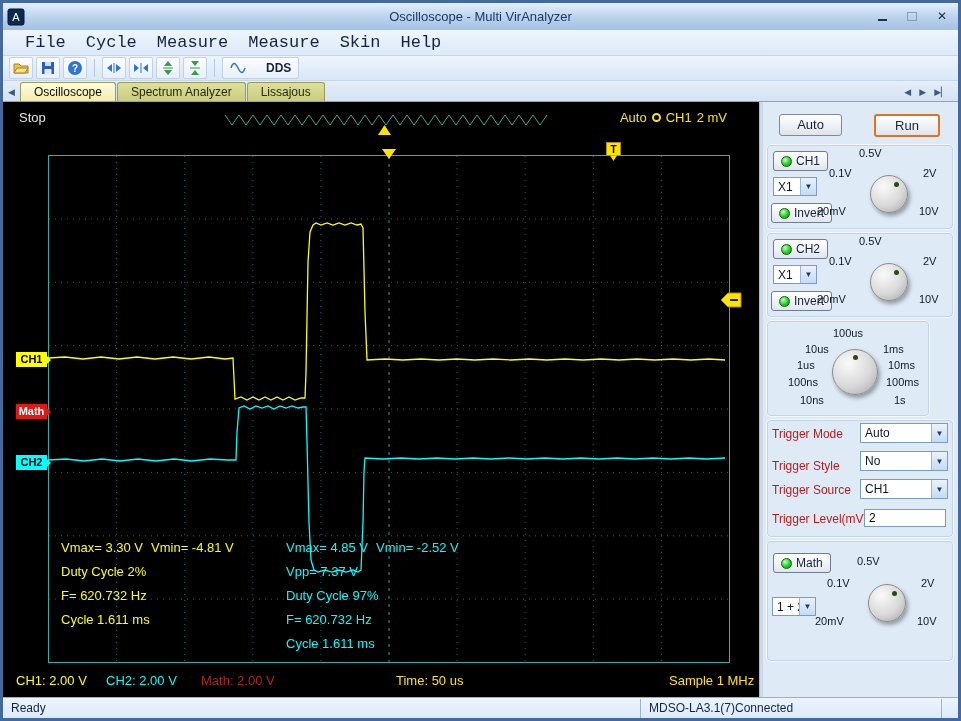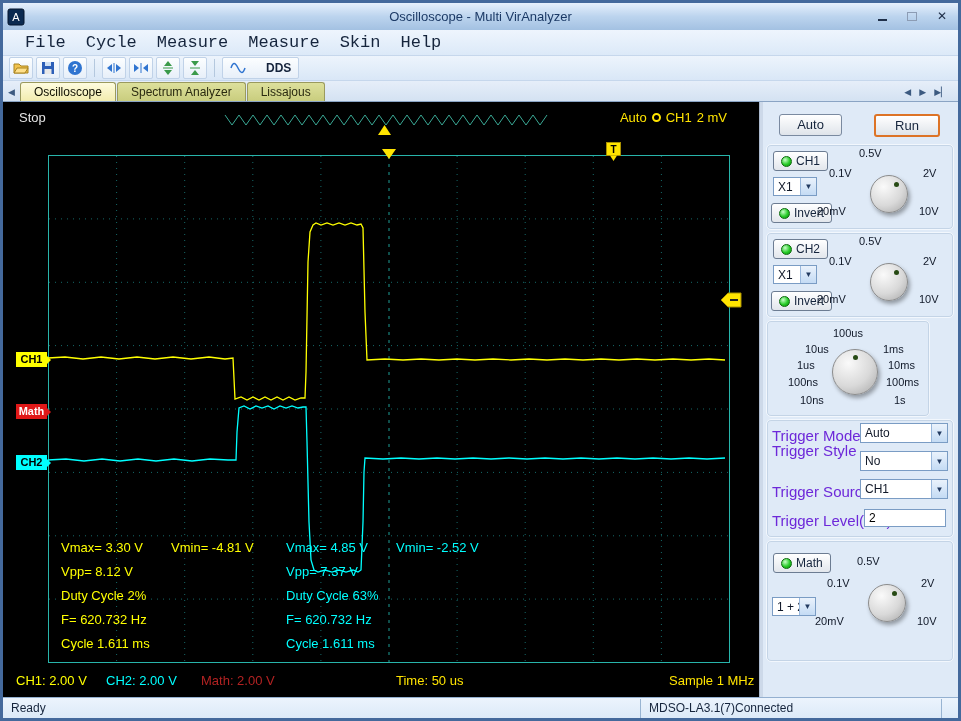--- a/index.html
+++ b/index.html
@@ -37,21 +37,21 @@
   .panel { position:absolute; left:760px; top:0; width:195px; height:595px; background:#dfeaf7; }
 
   
   .scope-stop { position:absolute; left:16px; top:8px; color:#e4e4e4; font-size:13px; }
   .scope-readout { position:absolute; right:32px; top:8px; color:#ffe400; font-size:13px; display:flex; align-items:center; gap:5px; }
   .circ { display:inline-block; width:9px; height:9px; border:2px solid #ffe400; border-radius:50%; }
   .meas { position:absolute; top:438px; font-size:13px; }
   .meas div { height:24px; }
   .meas-ch1 { left:58px; color:#ffff00; }
   .meas-ch2 { left:283px; color:#00ffff; }
-  .meas .sp2 { margin-left:28px; }
+  .meas .sp2 { margin-left:8px; }
   .scope-footer { position:absolute; top:571px; left:0; right:0; height:22px; font-size:13px; }
   .scope-footer span { position:absolute; }
   .f-ch1 { left:13px; color:#ffff00; }
   .f-ch2 { left:103px; color:#00ffff; }
   .f-math { left:198px; color:#b22222; }
   .f-time { left:393px; color:#ffe400; }
   .f-sample { left:666px; color:#ffe400; }
 
   .chan-tag { position:absolute; width:31px; height:15px; font-size:11px; font-weight:bold; text-align:center; line-height:15px; left:13px; }
   .chan-tag::after { content:''; position:absolute; left:100%; top:50%; transform:translateY(-50%); border:4px solid transparent; }
@@ -73,21 +73,21 @@
   .led-btn { position:absolute; display:flex; align-items:center; gap:4px; padding:0 7px; height:20px; font-size:12px; color:#15243c; background:linear-gradient(#ffffff,#e2e6ec); border:1px solid #6c7c92; border-radius:3px; }
   .led { width:11px; height:11px; border-radius:50%; background:radial-gradient(circle at 35% 32%,#c8ffc8,#28cc28 55%,#0a8a0a); border:1px solid #0a6a0a; }
   .combo { position:absolute; display:flex; height:19px; background:#fff; border:1px solid #7a9cc4; }
   .combo-text { flex:1; font-size:12px; padding:2px 4px; color:#101828; white-space:nowrap; overflow:hidden; }
   .combo-btn { width:16px; display:flex; align-items:center; justify-content:center; font-size:8px; color:#223a60; background:linear-gradient(#eaf2fc,#c4dbf4); border-left:1px solid #9ab8dc; }
   .knob { position:absolute; border-radius:50%; background:radial-gradient(circle at 35% 30%,#fafafa,#d9d9d9 55%,#a6a6a6); border:1px solid #8c8c8c; box-shadow:2px 3px 4px rgba(0,0,0,.35); }
   .knob .dot { position:absolute; width:5px; height:5px; border-radius:50%; background:#274a14; }
   .k38 { width:38px; height:38px; } .k38 .dot { top:6px; left:23px; }
   .k46 { width:46px; height:46px; } .k46 .dot { top:5px; left:20px; }
   .vlab, .tlab { position:absolute; font-size:11px; color:#101828; white-space:nowrap; }
-  .trig-label { position:absolute; font-size:15px; color:#6d28d9; white-space:nowrap; }
+  .trig-label { position:absolute; font-size:12px; color:#b91c1c; white-space:nowrap; }
   .trig-input { position:absolute; height:18px; width:82px; border:1px solid #7a9cc4; font-size:12px; padding:1px 4px; font-family:"Liberation Sans",sans-serif; }
 
   
   .statusbar { position:relative; height:37px; background:linear-gradient(#ecf4fd,#cfe1f4); border-top:1px solid #94b0d0; font-size:12px; color:#15243c; }
   .status-ready { position:absolute; left:8px; top:3px; }
   .status-right { position:absolute; left:637px; right:16px; top:1px; bottom:1px; border-left:1px solid #98b4d2; border-right:1px solid #98b4d2; padding:2px 0 12px 8px; }
   .grip { position:absolute; right:1px; bottom:1px; width:13px; height:13px; background:repeating-linear-gradient(-45deg,#9ab0c8 0 2px,transparent 2px 5px); }
 </style>
 </head>
 <body>
@@ -241,29 +241,28 @@
         <polyline fill="none" stroke="#ffff00" stroke-width="1.3" points="45,256 62,255 80,257 98,255 116,257 134,255 152,257 170,255 188,257 206,255 222,257 230,256 232,297 238,295 244,298 250,295 256,298 262,295 268,298 274,295 280,298 286,295 292,298 298,296 302,296 303,270 305,160 307,130 310,123 313,121 318,123 324,121 330,123 336,121 342,123 348,121 354,123 358,122 360,126 362,210 364,258 382,257 400,258 418,257 436,258 454,257 472,258 490,257 508,258 526,257 544,258 562,257 580,258 598,257 616,258 634,257 652,258 670,257 688,258 706,257 722,258"></polyline>
         <polyline fill="none" stroke="#00ffff" stroke-width="1.3" points="45,358 63,357 81,359 99,357 117,359 135,357 153,359 171,357 189,359 207,357 225,358 233,358 234,330 236,306 241,304 247,307 253,304 259,306 265,304 271,307 277,304 283,306 289,304 295,306 300,305 303,305 304,340 306,420 308,458 311,468 315,470 322,468 329,470 336,468 343,470 350,468 355,470 358,468 360,420 361,370 362,356 380,357 398,356 416,357 434,356 452,357 470,356 488,357 506,356 524,357 542,356 560,357 578,356 596,357 614,356 632,357 650,356 668,357 686,356 704,357 722,356"></polyline>
       </svg>
 
       <span class="chan-tag tag-ch1">CH1</span>
       <span class="chan-tag tag-math">Math</span>
       <span class="chan-tag tag-ch2">CH2</span>
 
       <div class="meas meas-ch1">
         <div><span>Vmax= 3.30 V</span><span class="sp2">Vmin= -4.81 V</span></div>
-        <div>Vpp= 8.12 V</div>
         <div>Duty Cycle 2%</div>
         <div>F= 620.732 Hz</div>
         <div>Cycle 1.611 ms</div>
       </div>
       <div class="meas meas-ch2">
         <div><span>Vmax= 4.85 V</span><span class="sp2">Vmin= -2.52 V</span></div>
         <div>Vpp= 7.37 V</div>
-        <div>Duty Cycle 63%</div>
+        <div>Duty Cycle 97%</div>
         <div>F= 620.732 Hz</div>
         <div>Cycle 1.611 ms</div>
       </div>
 
       <div class="scope-footer">
         <span class="f-ch1">CH1: 2.00 V</span>
         <span class="f-ch2">CH2: 2.00 V</span>
         <span class="f-math">Math: 2.00 V</span>
         <span class="f-time">Time: 50 us</span>
         <span class="f-sample">Sample 1 MHz</span>
@@ -336,21 +335,21 @@
         <span class="tlab" style="left:33px;top:73px;">10ns</span>
         <span class="tlab" style="left:127px;top:73px;">1s</span>
       </div>
 
       <div class="group g-trig">
         <span class="trig-label" style="left:5px;top:7px;">Trigger Mode</span>
         <span class="combo" style="left:93px;top:3px;width:88px;height:20px;">
           <span class="combo-text">Auto</span>
             <span class="combo-btn">▼</span>
         </span>
-        <span class="trig-label" style="left:5px;top:22px;">Trigger Style</span>
+        <span class="trig-label" style="left:5px;top:39px;">Trigger Style</span>
         <span class="combo" style="left:93px;top:31px;width:88px;height:20px;">
           <span class="combo-text">No</span>
             <span class="combo-btn">▼</span>
         </span>
         <span class="trig-label" style="left:5px;top:63px;">Trigger Source</span>
         <span class="combo" style="left:93px;top:59px;width:88px;height:20px;">
           <span class="combo-text">CH1</span>
             <span class="combo-btn">▼</span>
         </span>
         <span class="trig-label" style="left:5px;top:92px;">Trigger Level(mV)</span>

